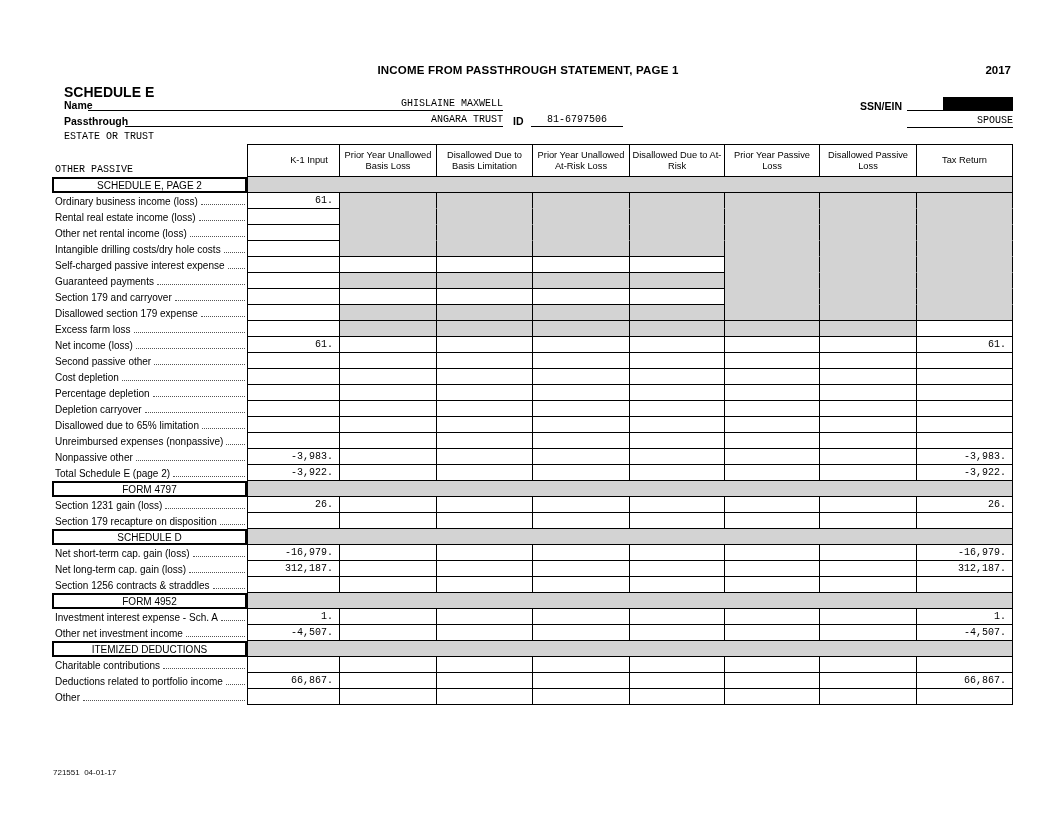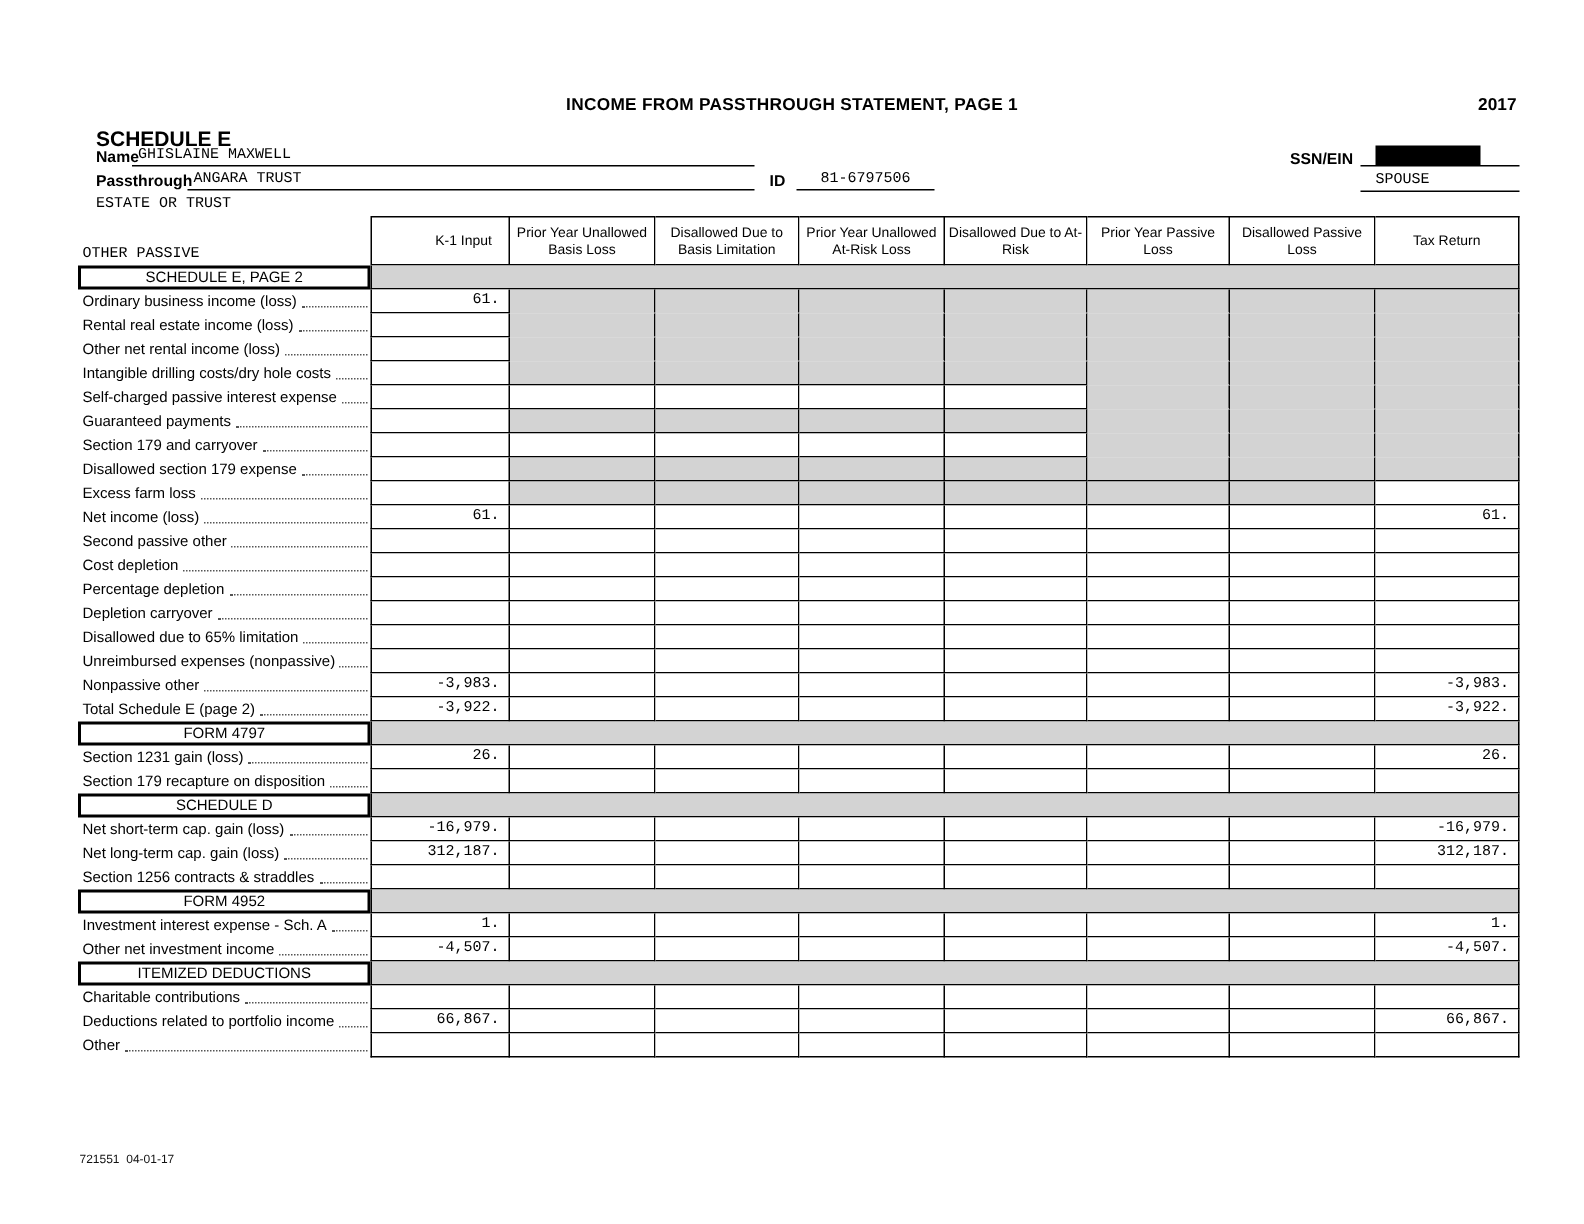--- a/index.html
+++ b/index.html
@@ -4,21 +4,21 @@
 <style>
   html,body{margin:0;padding:0;background:#fff;}
   .page{position:relative;width:1056px;height:816px;background:#fff;overflow:hidden;
         font-family:"Liberation Sans",sans-serif;color:#000;}
   .abs{position:absolute;}
   .title{left:0;width:100%;text-align:center;top:64px;font-weight:bold;font-size:11.5px;letter-spacing:.2px;}
   .year{right:45px;top:64px;font-weight:bold;font-size:11.5px;}
   .schedname{left:64px;top:84px;font-weight:bold;font-size:14px;}
   .flabel{font-weight:bold;font-size:10.5px;}
   .mono{font-family:"Liberation Mono",monospace;font-size:10px;line-height:13px;white-space:pre;}
-  .uline{border-bottom:1px solid #000;display:flex;align-items:flex-end;box-sizing:border-box;}
+  .uline{border-bottom:1px solid #000;display:flex;align-items:flex-end;box-sizing:border-box;justify-content:flex-end;}
   .redact{width:70px;height:13px;background:#000;margin-left:10px;}
   .footer{left:53px;top:768px;font-size:8px;white-space:pre;color:#111;}
 
   
   .tbl{position:absolute;left:52px;top:144px;width:961px;}
   .trow{display:flex;height:16px;}
   .trow.head{height:33px;}
   .corner{width:195px;position:relative;box-sizing:border-box;}
   .activity{position:absolute;left:3px;bottom:2px;font-family:"Liberation Mono",monospace;font-size:10px;white-space:pre;}
   .hc{box-sizing:border-box;border:1px solid #000;border-left:none;display:flex;align-items:center;

